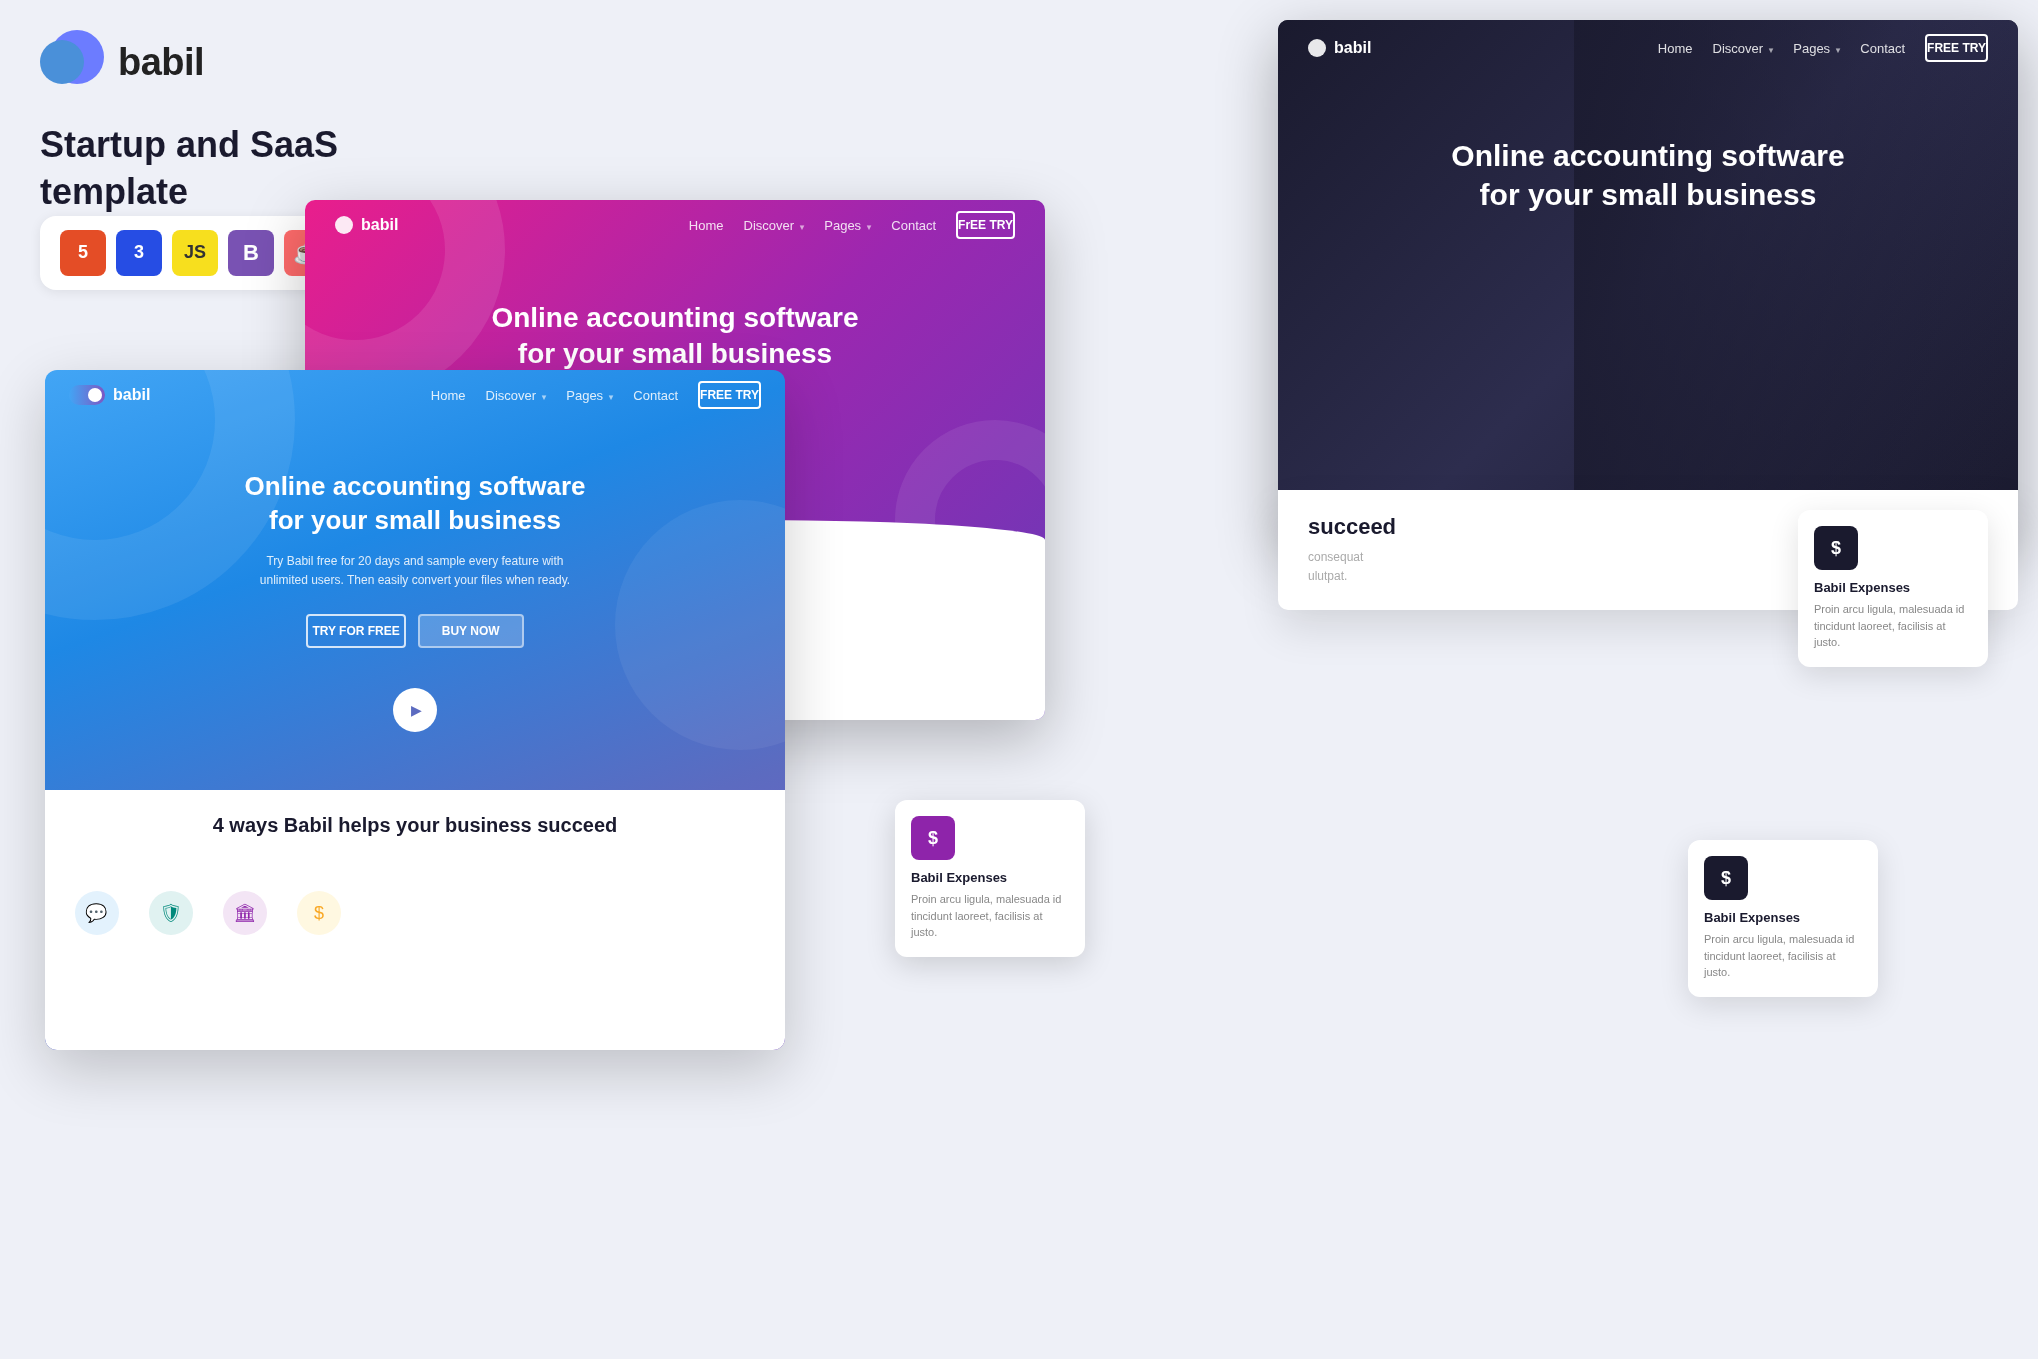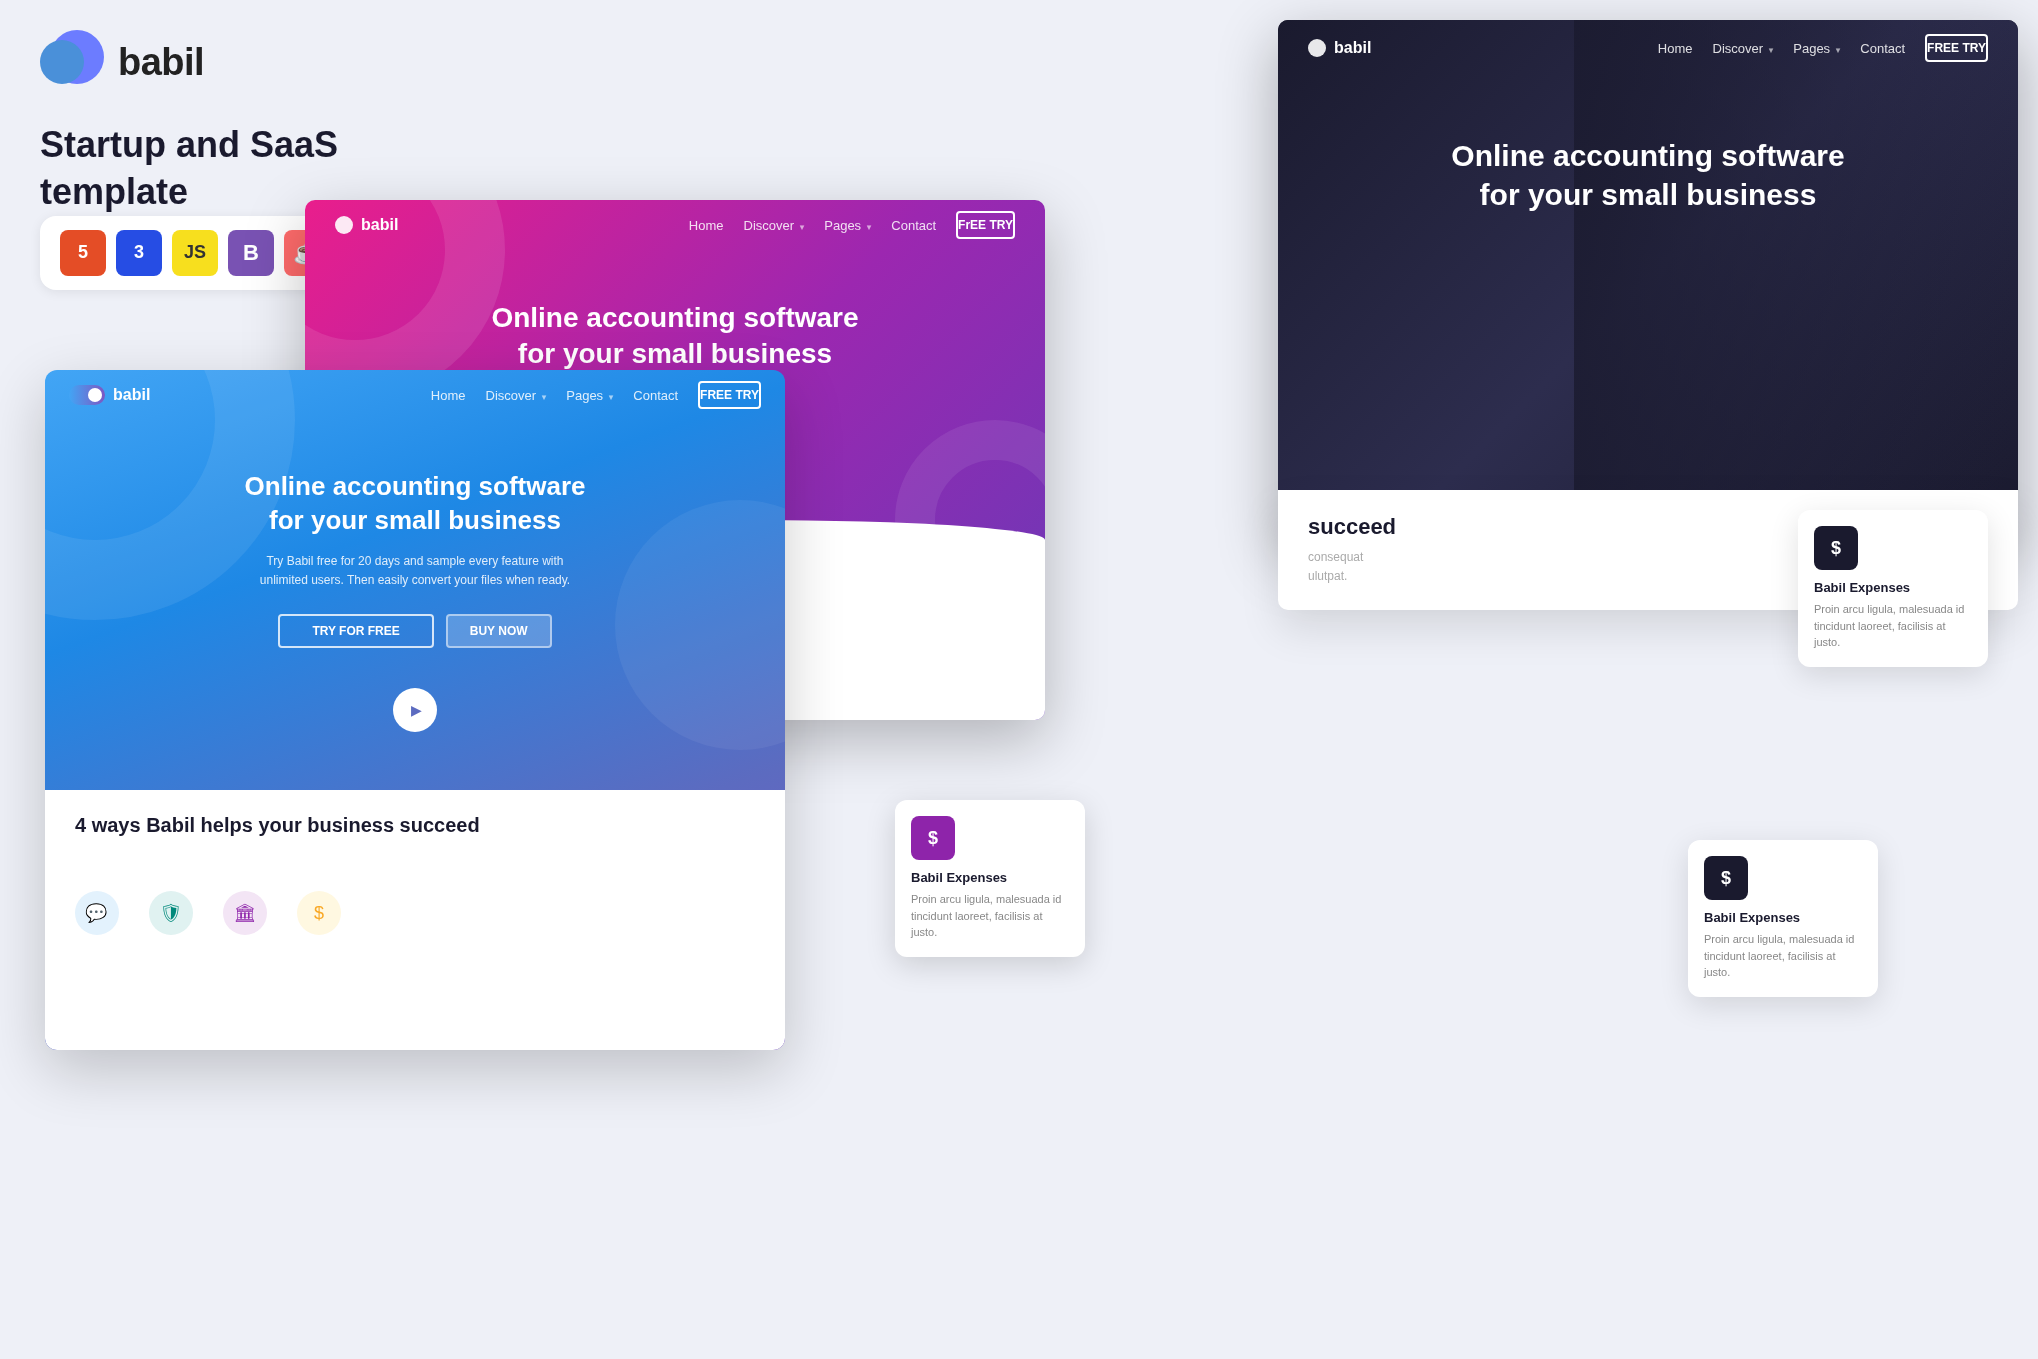--- a/index.html
+++ b/index.html
@@ -272,21 +272,21 @@
     }
     .t-hero-buttons {
       display: flex;
       gap: 12px;
       justify-content: center;
     }
     .t-btn-outline {
       border: 2px solid rgba(255,255,255,0.8);
       color: white;
       background: transparent;
-      padding: 8px 32px;
+      padding: 8px 4px;
       border-radius: 4px;
       font-size: 12px;
       font-weight: 600;
       cursor: pointer;
     }
     .t-btn-solid {
       background: rgba(255,255,255,0.2);
       color: white;
       border: 2px solid rgba(255,255,255,0.5);
       padding: 8px 22px;
@@ -326,20 +326,21 @@
       border-radius: 0 0 12px 12px;
     }
     .blue-white-content {
       padding: 24px 30px;
     }
     .blue-white-content h2 {
       font-size: 20px;
       font-weight: 700;
       color: #1a1a2e;
       margin-bottom: 10px;
+      text-align: center;
     }
     .blue-white-content p {
       font-size: 11px;
       color: #888;
       line-height: 1.6;
       max-width: 400px;
     }
     .blue-icons-row {
       display: flex;
       gap: 30px;

